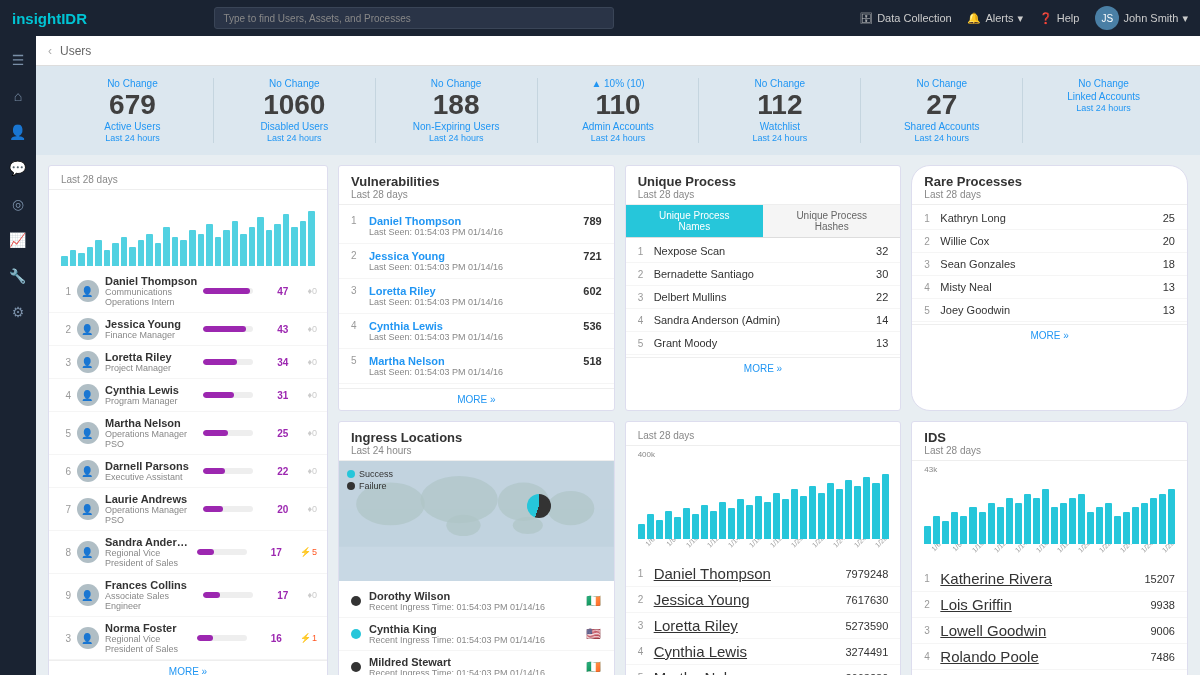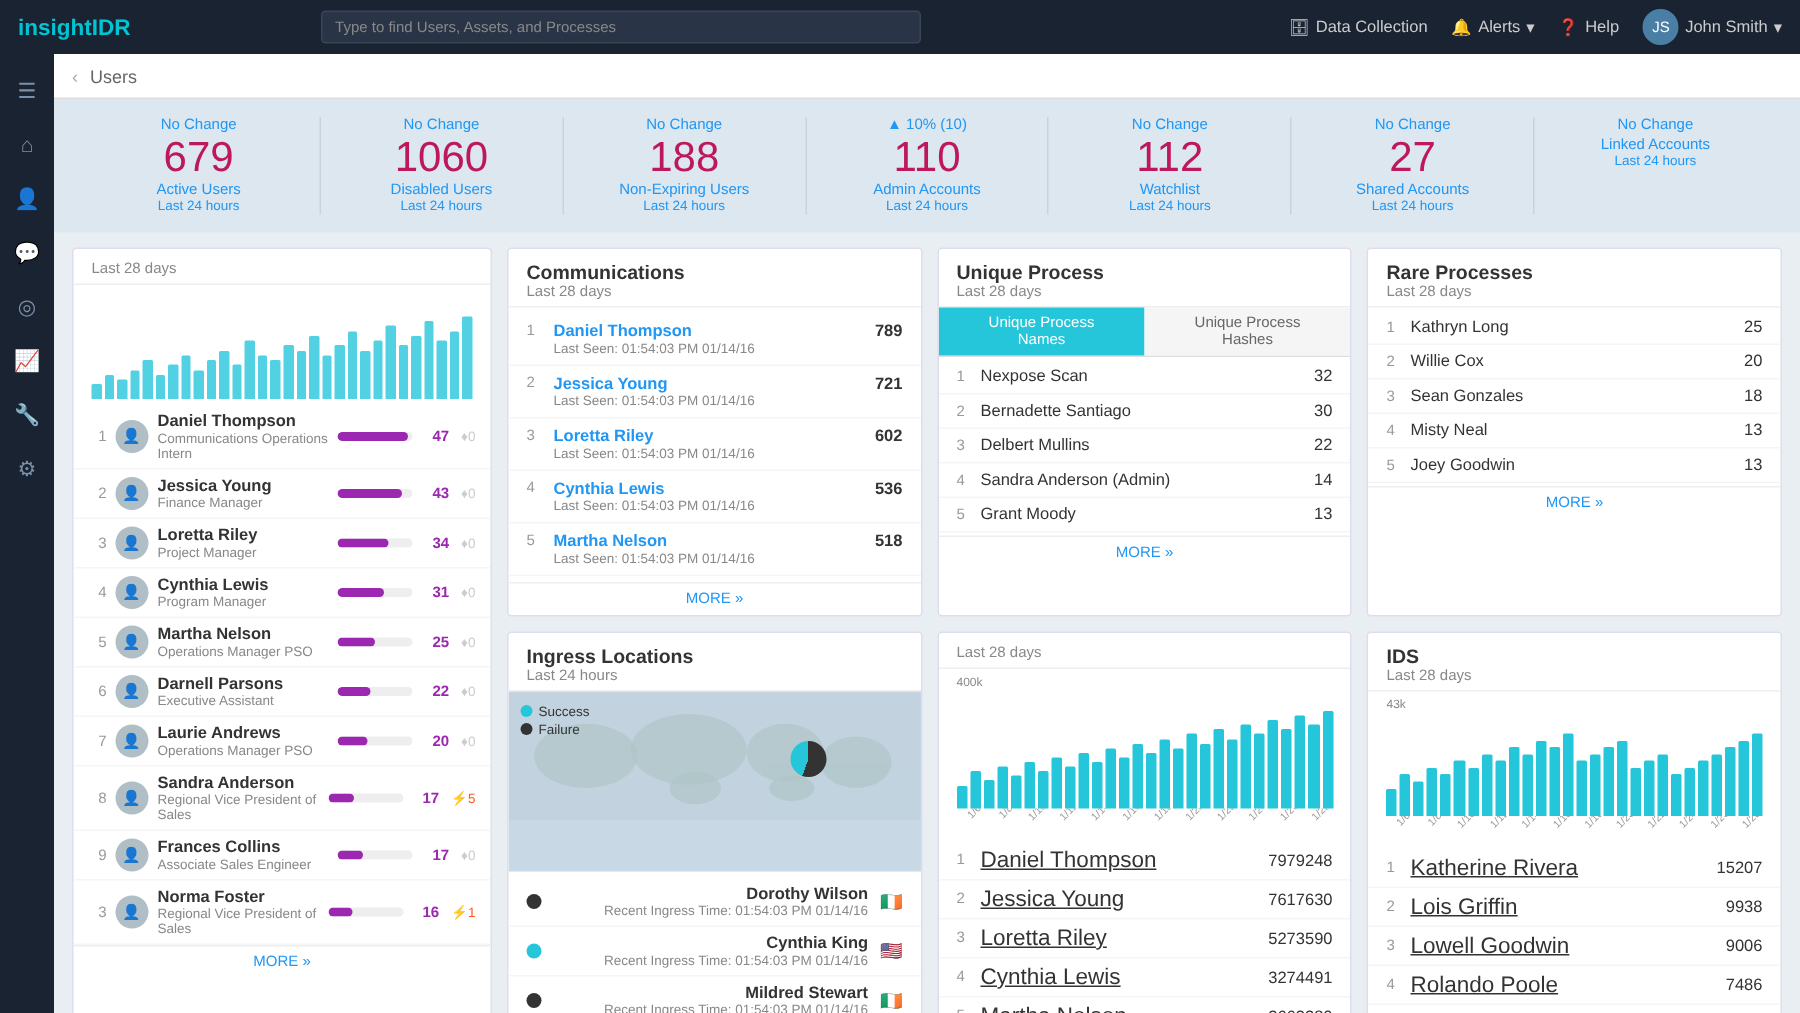--- a/index.html
+++ b/index.html
@@ -116,22 +116,22 @@
       padding: 0 8px;
     }
     .stat-card:last-child { border-right: none; }
     .stat-change {
       font-size: 10px;
       color: #2196f3;
       margin-bottom: 2px;
     }
     .stat-value {
       font-size: 28px;
-      font-weight: 400;
-      color: #be185d;
+      font-weight: 700;
+      color: #404040;
       line-height: 1;
       margin-bottom: 2px;
     }
     .stat-label {
       font-size: 10px;
       color: #2196f3;
     }
 
     
     .content-area {
@@ -212,21 +212,21 @@
       overflow: hidden;
       text-overflow: ellipsis;
     }
     .user-role {
       font-size: 9px;
       color: #888;
     }
     .user-score {
       display: flex;
       align-items: center;
-      gap: 8px;
+      gap: 19px;
     }
     .score-bar-wrap {
       width: 50px;
       height: 6px;
       background: #eee;
       border-radius: 3px;
       overflow: hidden;
     }
     .score-bar {
       height: 100%;
@@ -287,21 +287,21 @@
 
     .ingress-list { padding: 4px 0; }
     .ingress-row {
       display: flex;
       align-items: center;
       padding: 5px 12px;
       border-bottom: 1px solid #f5f5f5;
       gap: 8px;
     }
     .ingress-dot { width: 10px; height: 10px; border-radius: 50%; flex-shrink: 0; }
-    .ingress-info { flex: 1; text-align: right; }
+    .ingress-info { flex: 1; }
     .ingress-name { font-size: 11px; font-weight: 600; color: #333; }
     .ingress-time { font-size: 9px; color: #888; }
     .flag { font-size: 12px; }
 
     
     .unique-process-panel { grid-column: 3; grid-row: 1; }
 
     .tab-row {
       display: flex;
       border-bottom: 1px solid #ddd;
@@ -344,21 +344,21 @@
       gap: 2px;
     }
     .fw-bar {
       flex: 1;
       background: #26c6da;
       border-radius: 1px 1px 0 0;
       min-height: 4px;
     }
 
     
-    .rare-process-panel { grid-column: 4; grid-row: 1; }
+    .rare-process-panel { grid-column: 4; grid-row: 1; border-radius: 19px; }
 
     
     .ids-panel { grid-column: 4; grid-row: 2; }
 
     .ids-chart {
       height: 70px;
       padding: 8px 12px 0;
       display: flex;
       align-items: flex-end;
       gap: 2px;
@@ -672,21 +672,21 @@
         <span class="score-num">16</span>
         <span class="score-alert">⚡1</span>
       </div>
     </div>
         </div>
       <a class="more-link">MORE »</a>
     </div>
 
     <div class="panel vuln-panel">
       <div class="panel-header">
-        <div class="panel-title">Communications</div>
+        <div class="panel-title">Vulnerabilities</div>
         <div class="panel-subtitle">Last 28 days</div>
       </div>
       <div class="vuln-list" id="vuln-list">
     <div class="vuln-row">
       <span class="vuln-rank">1</span>
       <div class="vuln-info">
         <div class="vuln-name">Daniel Thompson</div>
         <div class="vuln-date">Last Seen: 01:54:03 PM 01/14/16</div>
       </div>
       <span class="vuln-count">789</span>

